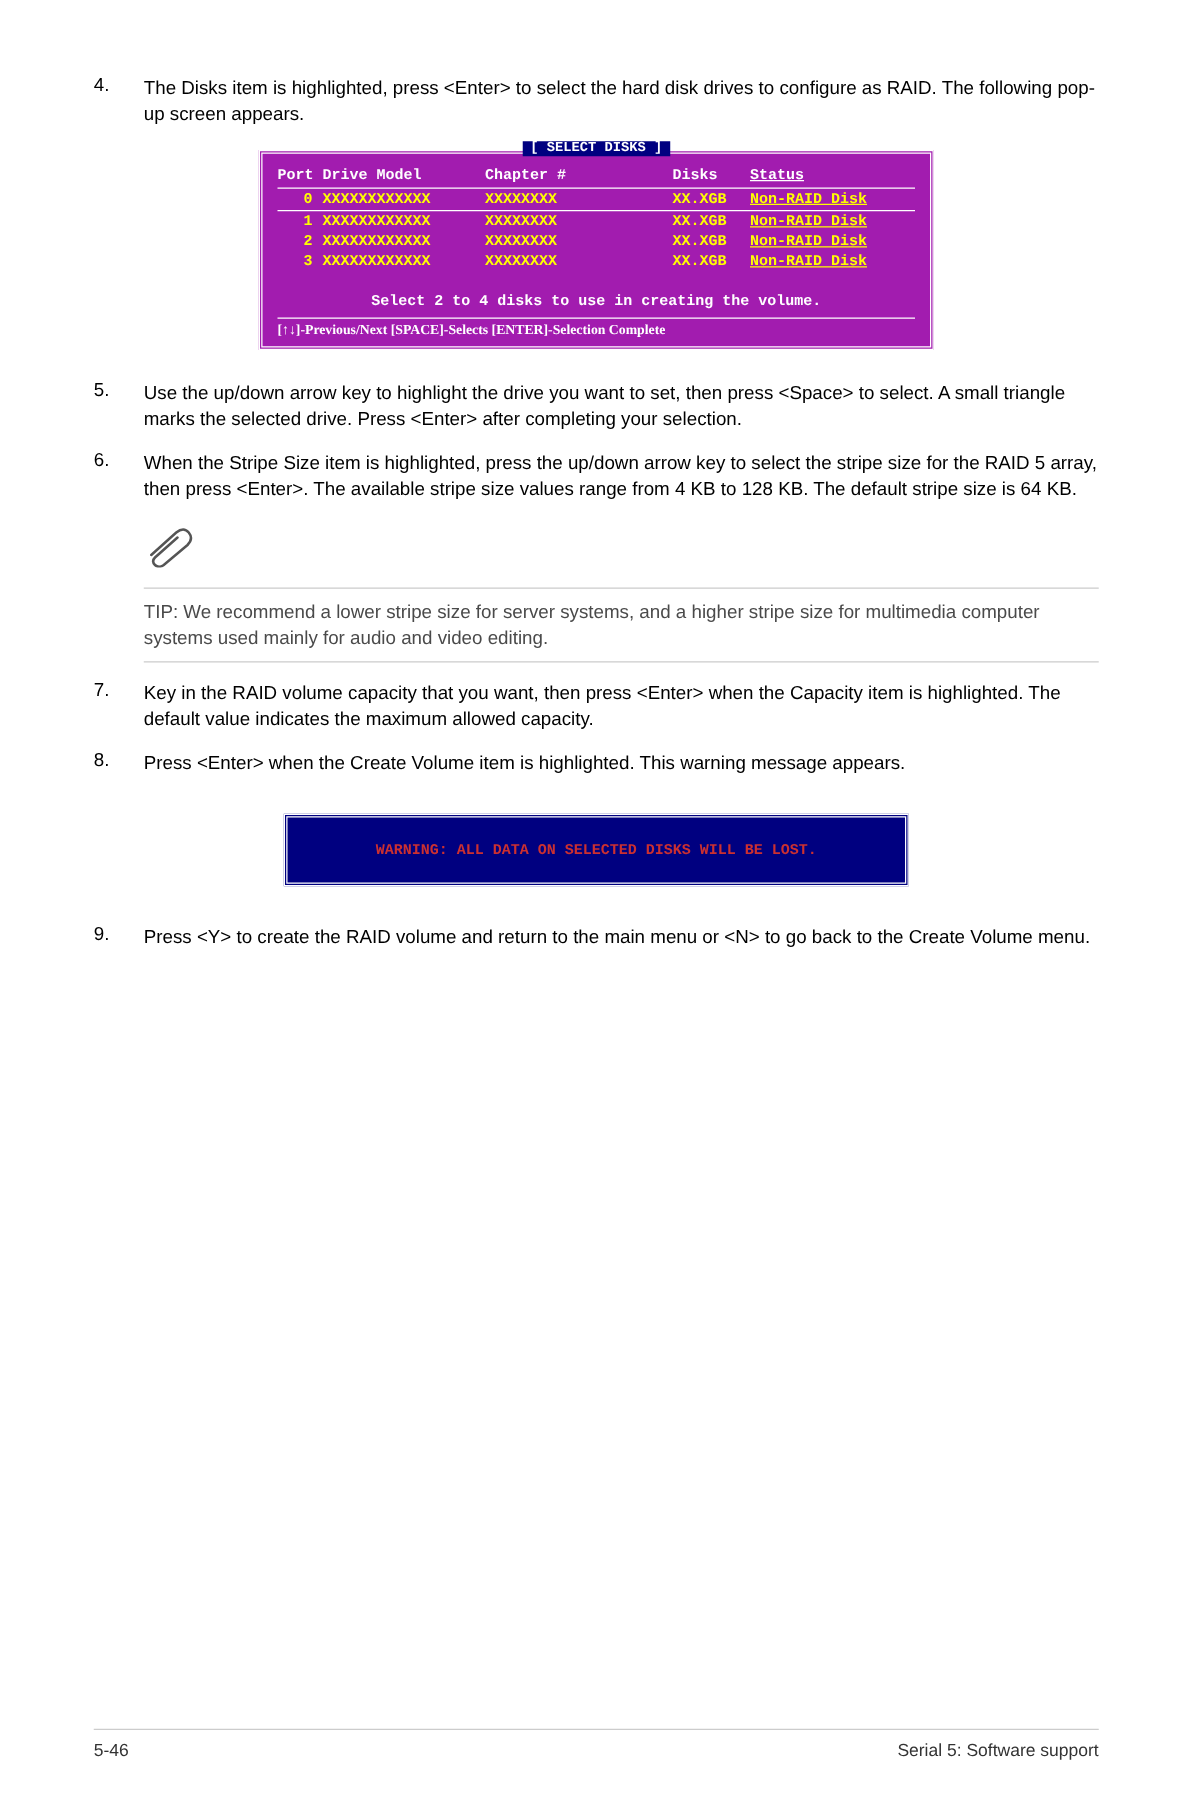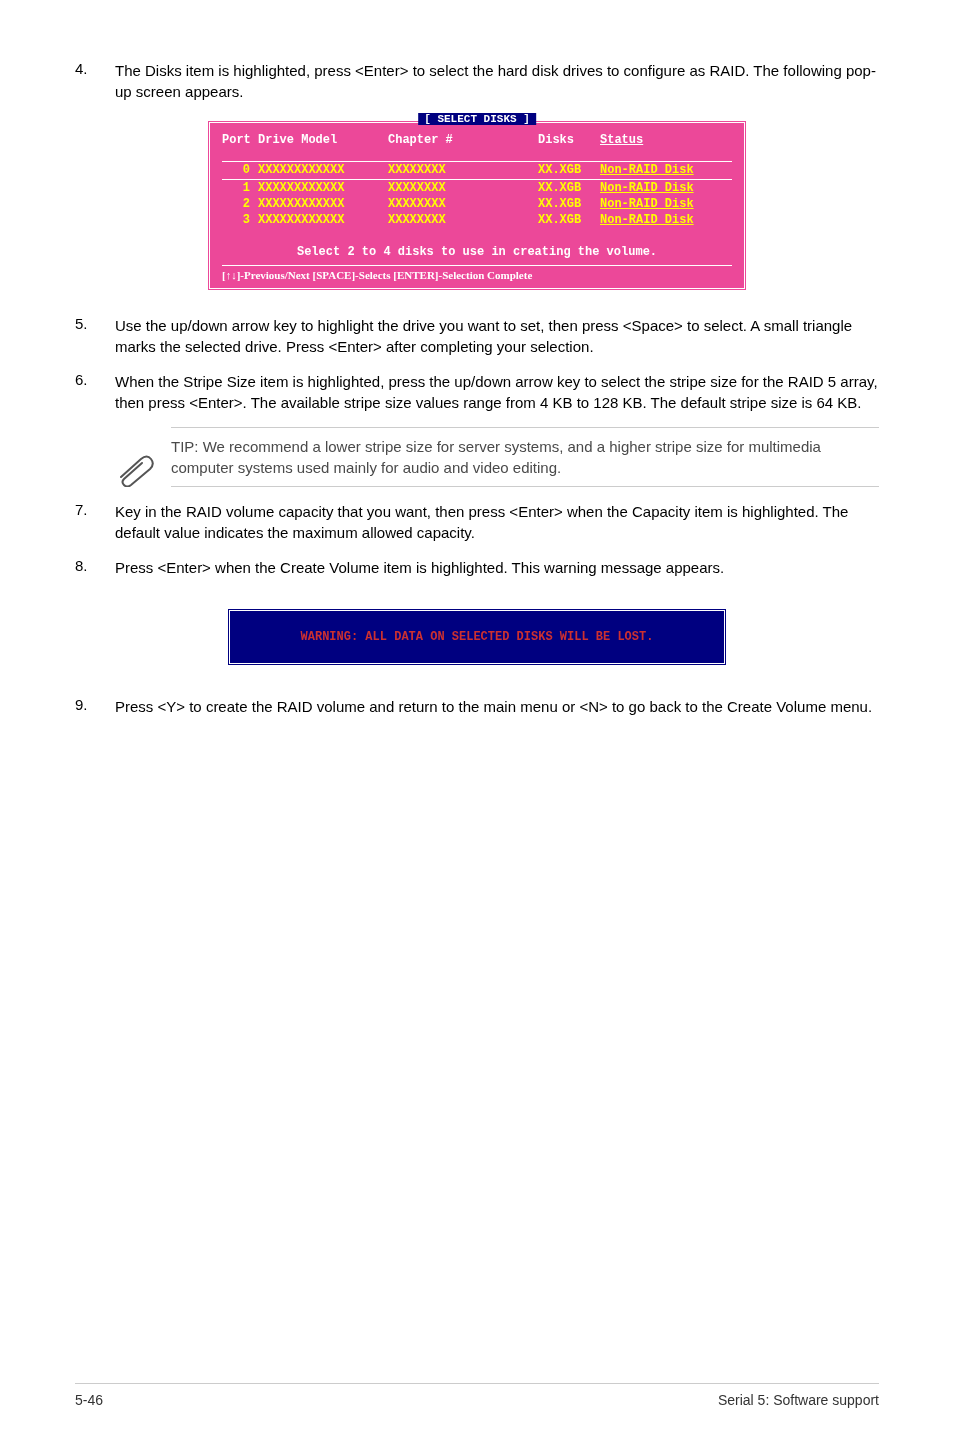--- a/index.html
+++ b/index.html
@@ -29,21 +29,21 @@
       font-size: 15px;
     }
     
     .step-text {
       flex: 1;
       font-size: 15px;
       line-height: 1.4;
     }
     
     .bios-box {
-      background: #ec4899;
+      background: #a21caf;
       color: #ffffff;
       font-family: 'Courier New', monospace;
       font-size: 12px;
       font-weight: bold;
       border: 3px double #ffffff;
       margin: 18px auto 24px;
       width: 540px;
       position: relative;
     }
     
@@ -56,21 +56,21 @@
       padding: 0 6px;
       font-size: 11px;
     }
     
     .bios-content {
       padding: 10px 12px 4px;
     }
     
     .bios-header-row {
       display: flex;
-      margin-bottom: 14px;
+      margin-bottom: 3px;
       justify-content: center;
     }
     
     .bios-data-row {
       display: flex;
       color: #ffff00;
       margin-bottom: 2px;
     }
     
     .bios-col-port {
@@ -109,23 +109,24 @@
     
     .bios-footer {
       padding: 3px 0;
       border-top: 1px solid #fff;
       font-size: 11px;
       font-family: Liberation Serif, serif;
     }
     
     .tip-block {
       display: flex;
-      align-items: flex-end;
+      align-items: flex-start;
       margin: 10px 0 14px 40px;
       gap: 16px;
+      flex-direction: column;
     }
     
     .tip-icon {
       width: 40px;
       height: 32px;
       flex-shrink: 0;
       margin-top: 6px;
     }
     
     .tip-text-wrap {

